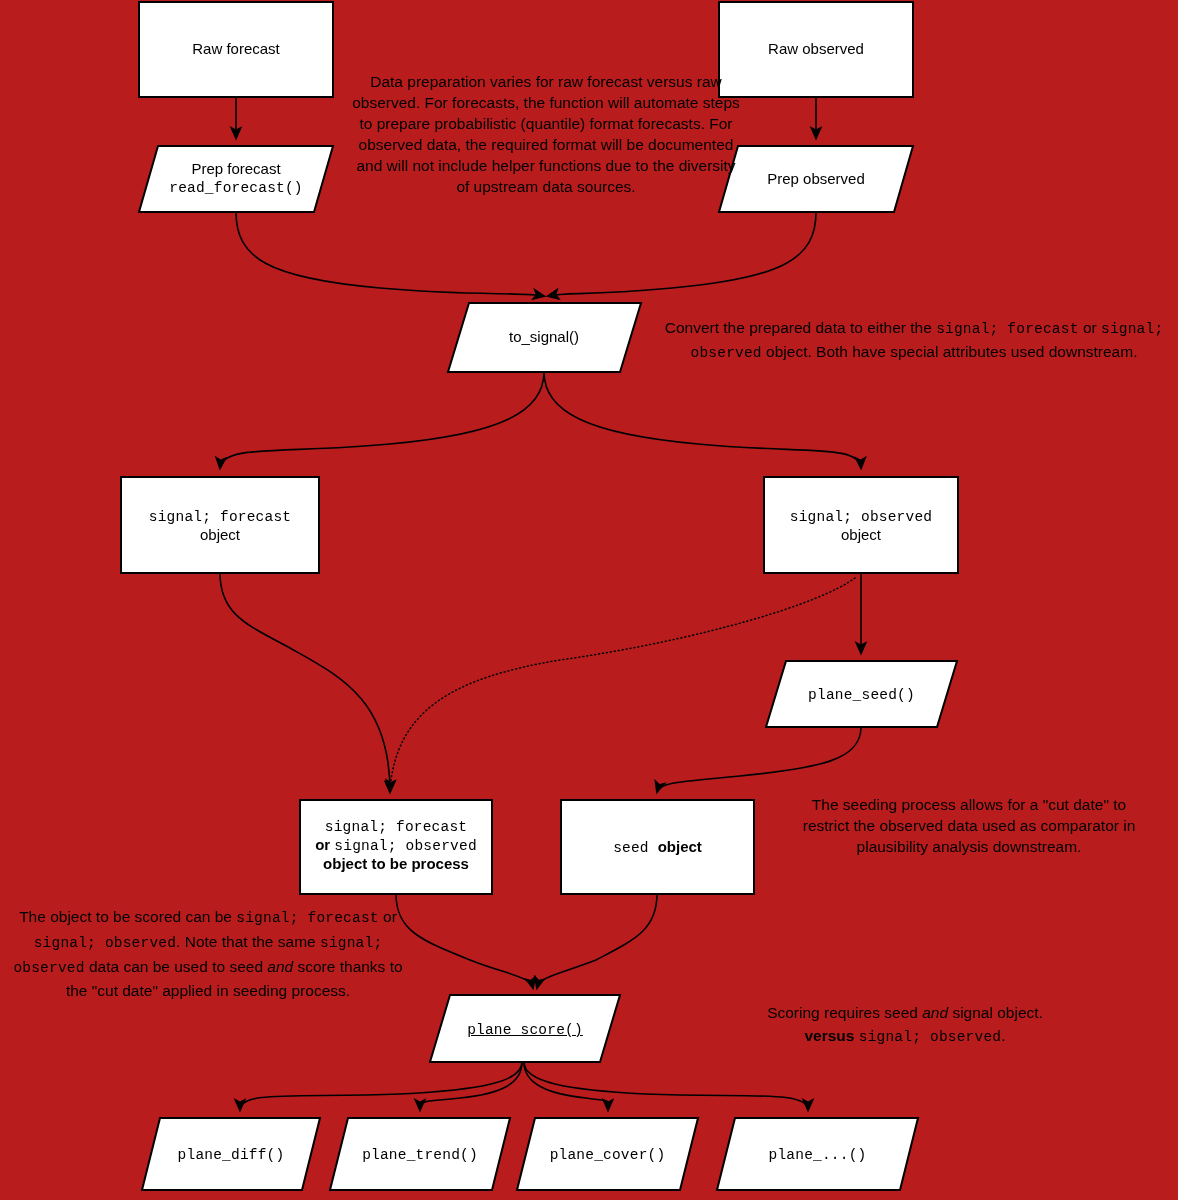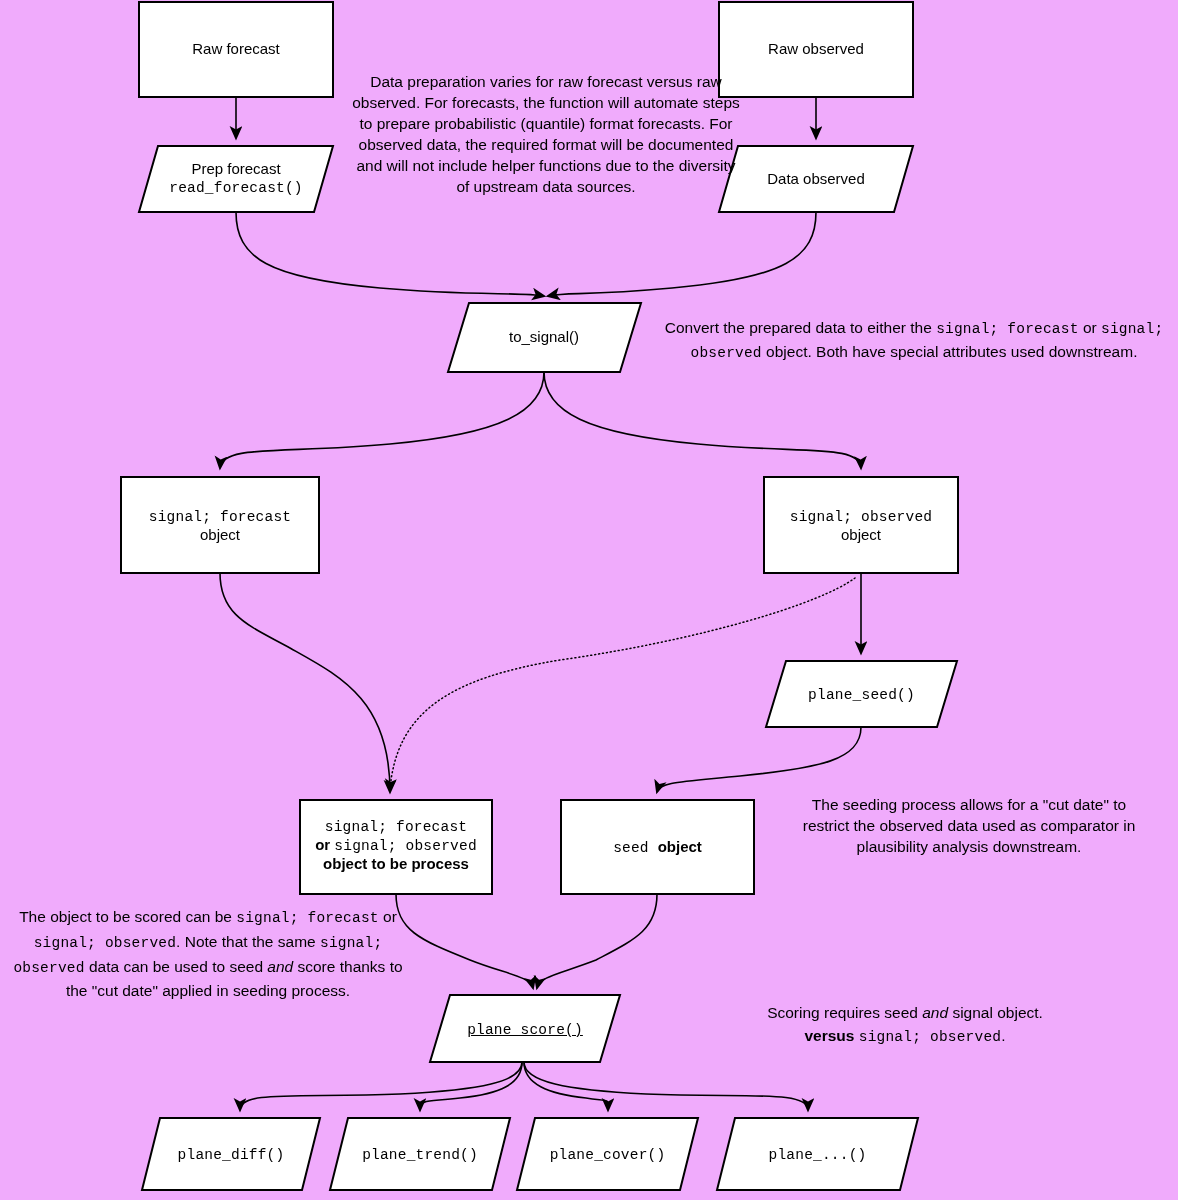--- a/index.html
+++ b/index.html
@@ -4,21 +4,21 @@
 <style>
   html, body {
     margin: 0;
     padding: 0;
     background: #ffffff;
   }
   #page {
     position: relative;
     width: 1178px;
     height: 1200px;
-    background: #f0abfc;
+    background: #b91c1c;
     font-family: "Liberation Sans", sans-serif;
     overflow: hidden;
   }
   svg.diagram {
     position: absolute;
     left: 0;
     top: 0;
     width: 1178px;
     height: 1200px;
   }
@@ -148,21 +148,21 @@
   <div class="node-label" style="left:719px; top:40px; width:194px;">
     <span class="sans">Raw observed</span>
   </div>
 
   <div class="node-label" style="left:139px; top:160px; width:194px;">
     <div class="sans">Prep forecast</div>
     <div class="mono">read_forecast()</div>
   </div>
 
   <div class="node-label" style="left:719px; top:170px; width:194px;">
-    <span class="sans">Data observed</span>
+    <span class="sans">Prep observed</span>
   </div>
 
   <div class="node-label" style="left:448px; top:328px; width:192px;">
     <span class="sans">to_signal()</span>
   </div>
 
   <div class="node-label" style="left:121px; top:508px; width:198px;">
     <div class="mono">signal; forecast</div>
     <div class="sans">object</div>
   </div>

